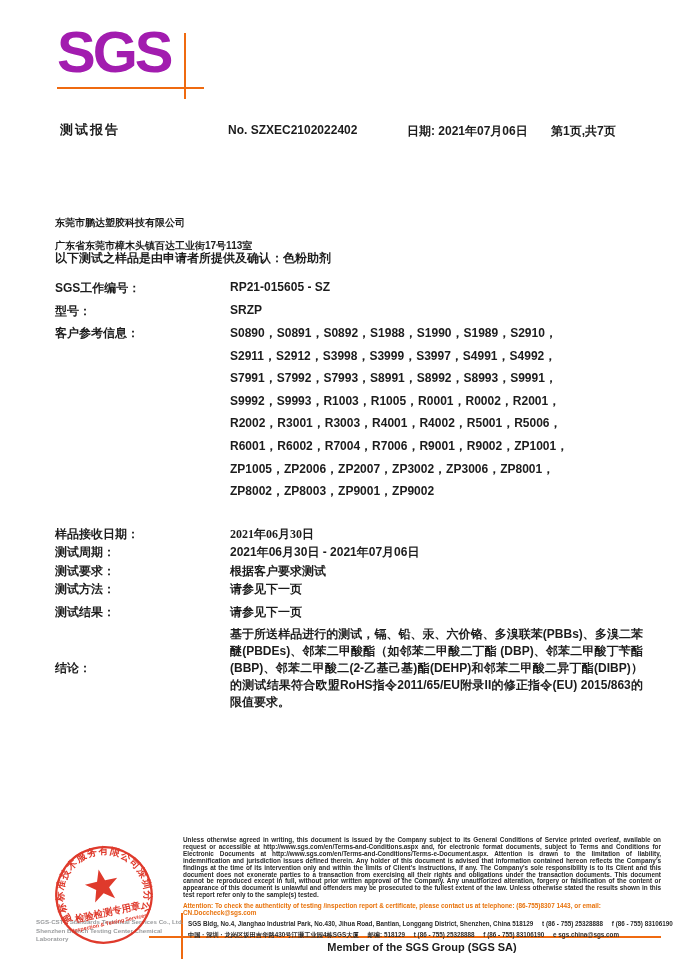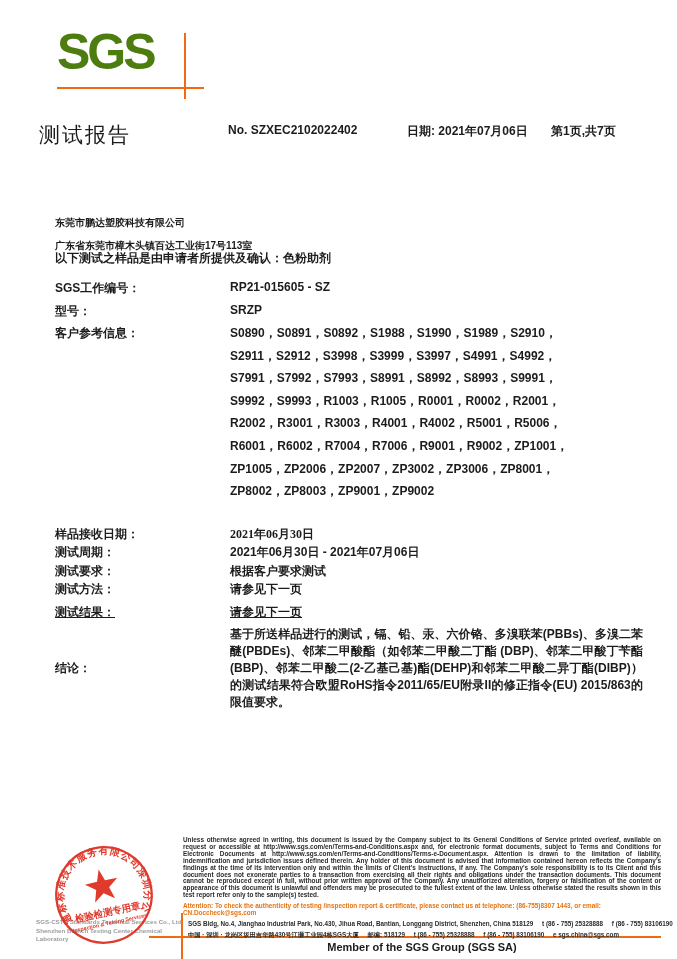--- a/index.html
+++ b/index.html
@@ -7,48 +7,48 @@
   body { font-family:"Liberation Sans","DejaVu Sans",sans-serif; }
   .page {
     position:relative; width:677px; height:959px; margin:0 auto;
     background:#ffffff; color:#1c1c1c; overflow:hidden;
   }
 
   
   .logo-wrap { position:absolute; left:57px; top:22px; }
   .logo-text {
     font-family:"Liberation Sans","DejaVu Sans",sans-serif;
-    font-size:50px; font-weight:bold; color:#4d7c0f; letter-spacing:-3px;
+    font-size:58px; font-weight:bold; color:#a21caf; letter-spacing:-3px;
     line-height:60px;
   }
   .logo-hline { position:absolute; left:57px; top:87px; width:147px; height:2px; background:#ef6a10; }
   .logo-vline { position:absolute; left:184px; top:33px; width:2px; height:66px; background:#ef6a10; }
 
   
   .title-row { position:absolute; left:0; top:121px; width:677px; height:20px; font-size:12px; }
-  .doc-title { position:absolute; left:39px; top:0; font-size:21px; font-weight:normal; letter-spacing:2px; }
+  .doc-title { position:absolute; left:60px; top:0; font-size:13px; font-weight:bold; letter-spacing:2px; }
   .report-no { position:absolute; left:228px; top:2px; font-weight:bold; }
   .report-date { position:absolute; left:407px; top:2px; font-weight:bold; }
   .report-page { position:absolute; left:551px; top:2px; font-weight:bold; }
 
   
   .applicant { position:absolute; left:55px; top:165px; font-size:10px; font-weight:bold; line-height:23px;margin-top:46px; }
 
   
   .info { position:absolute; left:55px; top:250px; width:588px; font-size:12px; }
   .intro { font-weight:bold; margin-bottom:13px; }
   .frow { display:flex; align-items:flex-start; }
   .flabel { width:175px; flex:none; font-weight:bold; }
   .fvalue { font-weight:bold; flex:1; }
   .row-job   { margin-bottom:6px; }
   .row-model { margin-bottom:2px; }
   .ref-line  { line-height:22.6px; }
   .row-received { margin-top:22px; line-height:18.5px;font-family:Liberation Serif, serif; }
   .row-period,.row-requested,.row-method { line-height:18.5px; }
-  .row-result { margin-top:4px; line-height:18.5px;text-decoration:underline; }
+  .row-result { margin-top:4px; line-height:18.5px; }
   .row-conclusion { margin-top:5px;align-items:center; }
   .conclusion-text { line-height:17px; text-align:justify; }
 
   
   .disclaimer {
     position:absolute; left:183px; top:837px; width:478px;
     font-size:6.4px; line-height:6.9px; color:#2b2b2b; text-align:justify;
     font-weight:bold;
   }
   .attention {

